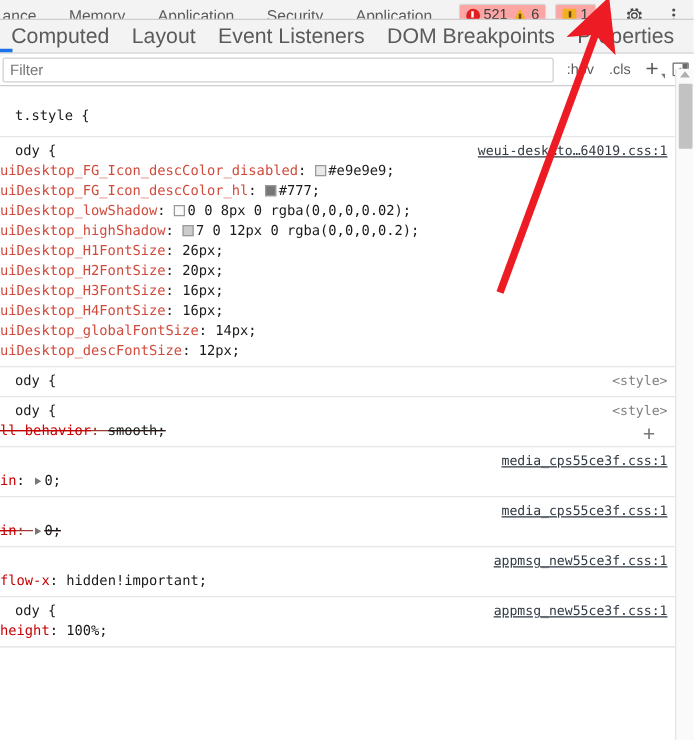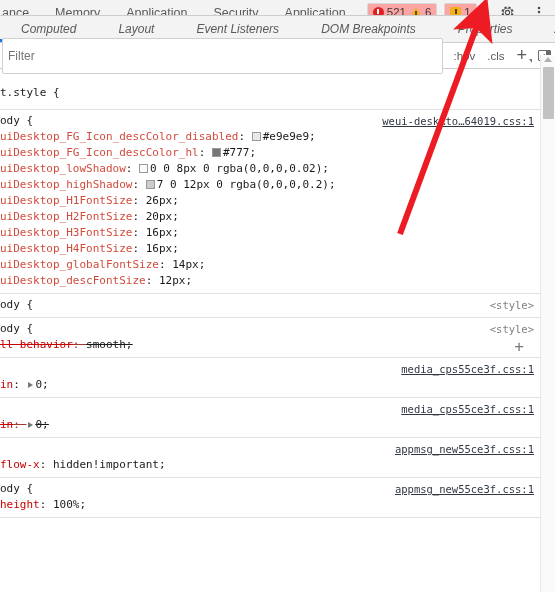--- a/index.html
+++ b/index.html
@@ -89,48 +89,47 @@
     position: relative;
     height: 27px;
     background: #f3f3f3;
     border-bottom: 1px solid #cdcdcd;
     display: flex;
     align-items: center;
     white-space: nowrap;
     overflow: hidden;
   }
   .stab {
-    font-size: 12px;
+    font-size: 17px;
     color: #5a5a5a;
-    padding: 0 21px;
+    padding: 0 9px;
     line-height: 26px;
     height: 26px;
     cursor: default;
-    font-style: italic;
   }
   .active-underline {
     position: absolute;
     left: 0; bottom: 0;
     width: 10px; height: 3px;
     background: #1a73e8;
   }
 
   
   .toolbar-filter {
     position: relative;
     height: 26px;
     background: #fff;
     border-bottom: 1px solid #cdcdcd;
     display: flex;
     align-items: center;
     padding-left: 2px;
   }
   .filter-input {
     flex: 1 1 auto;
-    height: 36px;
+    height: 20px;
     border: 1px solid #d0d0d0;
     border-radius: 2px;
     background: #fff;
     font-size: 12px;
     padding: 0 5px;
     color: #333;
     outline: none;
     min-width: 10px;
     margin-right: 4px;
   }
@@ -189,21 +188,21 @@
   .rule {
     border-bottom: 1px solid #e0e0e0;
     padding: 3px 0 4px 0;
     position: relative;
     background: #fff;
   }
   .rule.empty-el { padding-bottom: 8px; }
   .rule-head {
     display: flex;
     align-items: flex-start;
-    padding: 0 6px 0 0;
+    padding: 0 6px 0 12px;
     line-height: 16px;
     white-space: nowrap;
   }
   .selector { color: #1a1a1a; flex: 1 1 auto; overflow: hidden; }
   .origin {
     color: #808080;
     font-size: 10.5px;
     flex: none;
     padding-left: 10px;
     white-space: nowrap;

